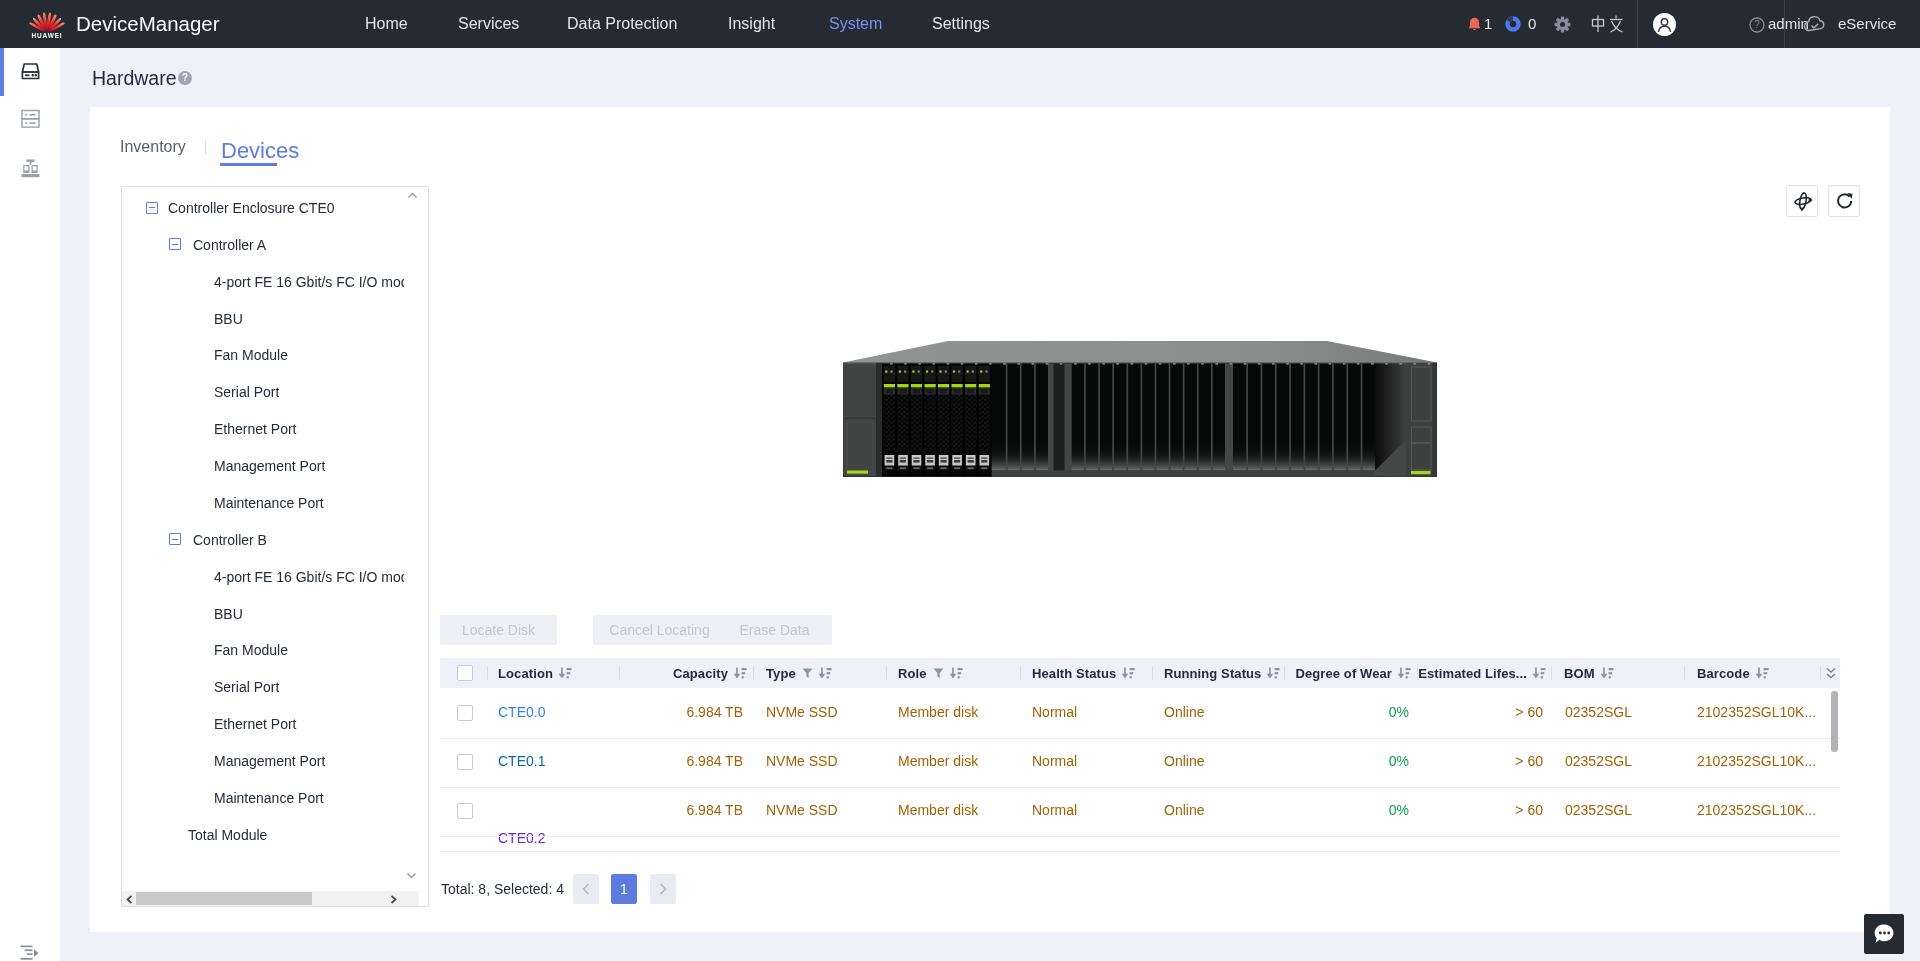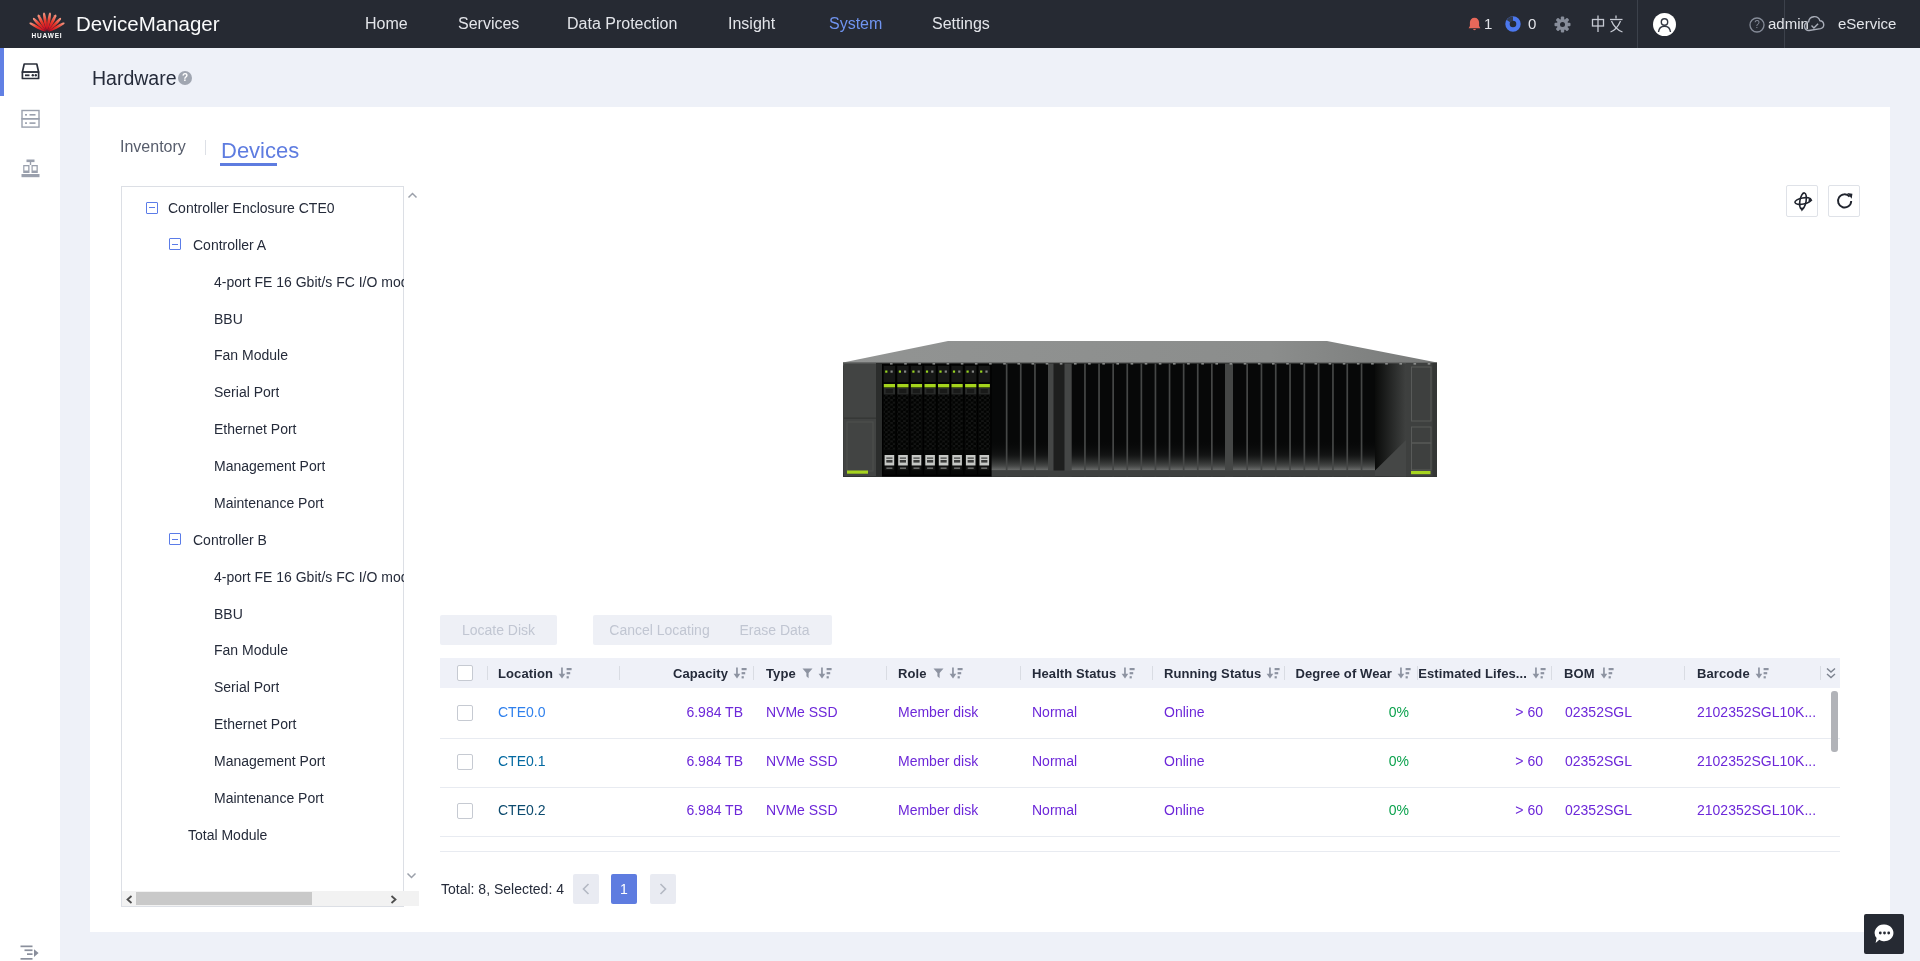--- a/index.html
+++ b/index.html
@@ -7,21 +7,21 @@
 .abs{position:absolute}
 #nav{position:absolute;left:0;top:0;width:1920px;height:48px;background:#262a33}
 .navitem{position:absolute;top:0;height:48px;line-height:48px;font-size:16px;color:#e3e5ea}
 #side{position:absolute;left:0;top:48px;width:60px;height:913px;background:#fff}
 .tree-row{position:absolute;font-size:14px;color:#252b3a;white-space:nowrap;line-height:16px}
 .minus{position:absolute;width:12px;height:12px;border:1px solid #5b7ce8;border-radius:1px;background:#fff}
 .minus::after{content:"";position:absolute;left:2px;top:4.5px;width:6px;height:1.4px;background:#5b7ce8}
 .hsep{position:absolute;width:1px;height:14px;background:#d9dce3}
 .hcell{position:absolute;top:665px;height:16px;display:flex;align-items:center;font-size:13px;font-weight:700;color:#252b3a;letter-spacing:0.1px;white-space:nowrap}
 .hcell svg{margin-left:5px}
-.cell{position:absolute;height:20px;font-size:14px;color:#6d28d9;white-space:nowrap}
+.cell{position:absolute;height:20px;font-size:14px;color:#a16207;white-space:nowrap}
 .cb{position:absolute;width:16px;height:16px;border:1px solid #c6cad2;border-radius:2px;background:#fff}
 .rowsep{position:absolute;left:440px;width:1400px;height:1px;background:#e8ebf1}
 .btn{position:absolute;top:615px;height:30px;background:#eef0f6;border-radius:2px;color:#c1c6d2;font-size:14px;text-align:center;line-height:30px}
 .pbtn{position:absolute;top:874px;width:26px;height:30px;border-radius:2px;background:#e9ebf2;display:flex;align-items:center;justify-content:center}
 </style></head>
 <body>
 <div id="root">
 
 <div id="nav">
 <svg class="abs" style="left:29px;top:5px" width="36" height="28" viewBox="0 0 36 28">
@@ -140,21 +140,21 @@
 </g>
       </svg>
 </div>
 <div class="abs" style="left:92px;top:67px;font-size:19.5px;font-weight:400;color:#252b3a">Hardware</div>
 <div class="abs" style="left:178px;top:71px;width:14px;height:14px;border-radius:50%;background:#a0a6b1;color:#fff;font-size:10px;font-weight:700;text-align:center;line-height:14px">?</div>
 <div class="abs" style="left:90px;top:107px;width:1800px;height:825px;background:#fff"></div>
 <div class="abs" style="left:120px;top:138px;font-size:16px;color:#575d6c">Inventory</div>
 <div class="abs" style="left:205px;top:140px;width:1px;height:15px;background:#dde0e6"></div>
 <div class="abs" style="left:221px;top:138px;font-size:22px;color:#5e7ce0">Devices</div>
 <div class="abs" style="left:220px;top:163px;width:57px;height:3px;background:#5e7ce0"></div>
-<div class="abs" style="left:121px;top:186px;width:283px;height:721px;border:1px solid #dcdfe5;background:#fff">
+<div class="abs" style="left:121px;top:186px;width:308px;height:721px;border:1px solid #dcdfe5;background:#fff">
 <div class="minus" style="left:24px;top:14.5px"></div>
 <div class="tree-row" style="left:46px;top:13.0px;max-width:236px;overflow:hidden">Controller Enclosure CTE0</div>
 <div class="minus" style="left:47px;top:51.4px"></div>
 <div class="tree-row" style="left:71px;top:49.9px;max-width:211px;overflow:hidden">Controller A</div>
 <div class="tree-row" style="left:92px;top:86.7px;max-width:190px;overflow:hidden">4-port FE 16 Gbit/s FC I/O module</div>
 <div class="tree-row" style="left:92px;top:123.6px;max-width:190px;overflow:hidden">BBU</div>
 <div class="tree-row" style="left:92px;top:160.4px;max-width:190px;overflow:hidden">Fan Module</div>
 <div class="tree-row" style="left:92px;top:197.3px;max-width:190px;overflow:hidden">Serial Port</div>
 <div class="tree-row" style="left:92px;top:234.2px;max-width:190px;overflow:hidden">Ethernet Port</div>
 <div class="tree-row" style="left:92px;top:271.0px;max-width:190px;overflow:hidden">Management Port</div>
@@ -528,21 +528,21 @@
 <div class="cell" style="right:1177px;top:753px">6.984 TB</div>
 <div class="cell" style="left:766px;top:753px">NVMe SSD</div>
 <div class="cell" style="left:898px;top:753px">Member disk</div>
 <div class="cell" style="left:1032px;top:753px">Normal</div>
 <div class="cell" style="left:1164px;top:753px">Online</div>
 <div class="cell" style="right:511px;top:753px;color:#0ca24e">0%</div>
 <div class="cell" style="right:377px;top:753px">&gt; 60</div>
 <div class="cell" style="left:1565px;top:753px">02352SGL</div>
 <div class="cell" style="left:1697px;top:753px">2102352SGL10K...</div>
 <div class="cb" style="left:457px;top:803px"></div>
-<div class="cell" style="left:498px;top:802px;color:#0c4a6e">CTE0.2</div>
+<div class="cell" style="left:498px;top:830px;color:#6d28d9">CTE0.2</div>
 <div class="cell" style="right:1177px;top:802px">6.984 TB</div>
 <div class="cell" style="left:766px;top:802px">NVMe SSD</div>
 <div class="cell" style="left:898px;top:802px">Member disk</div>
 <div class="cell" style="left:1032px;top:802px">Normal</div>
 <div class="cell" style="left:1164px;top:802px">Online</div>
 <div class="cell" style="right:511px;top:802px;color:#0ca24e">0%</div>
 <div class="cell" style="right:377px;top:802px">&gt; 60</div>
 <div class="cell" style="left:1565px;top:802px">02352SGL</div>
 <div class="cell" style="left:1697px;top:802px">2102352SGL10K...</div>
 <div class="rowsep" style="top:738px"></div>

